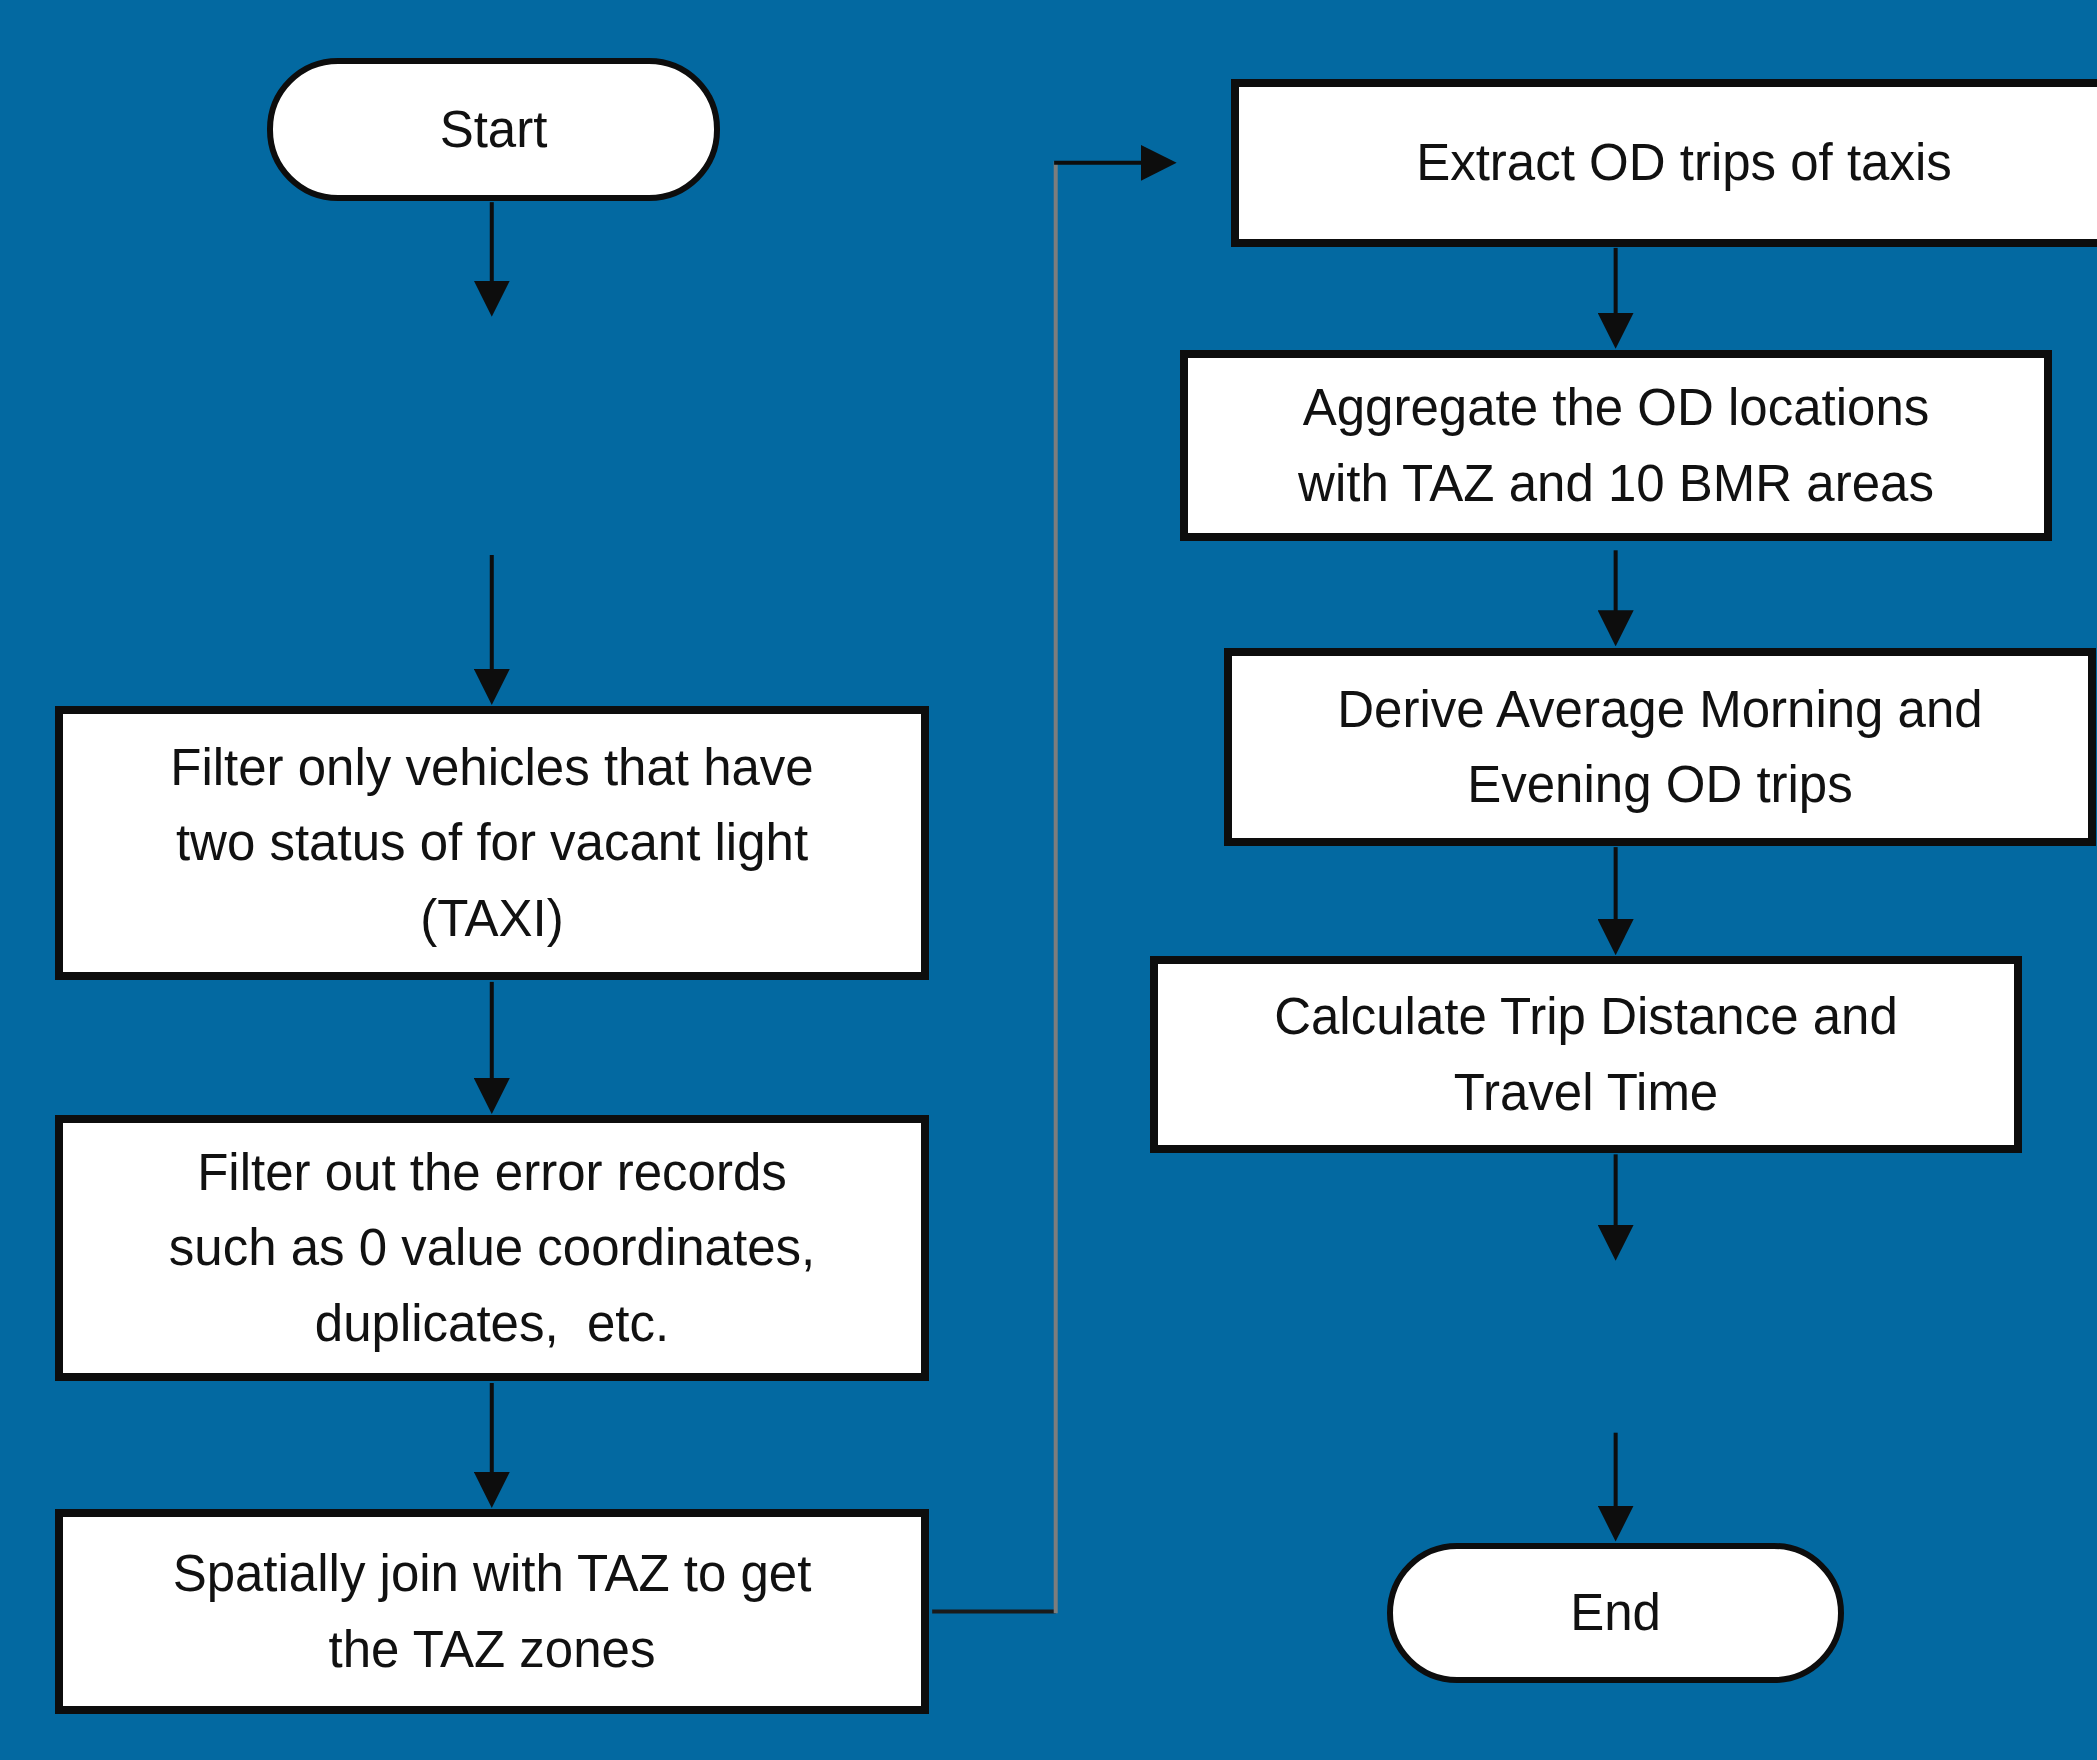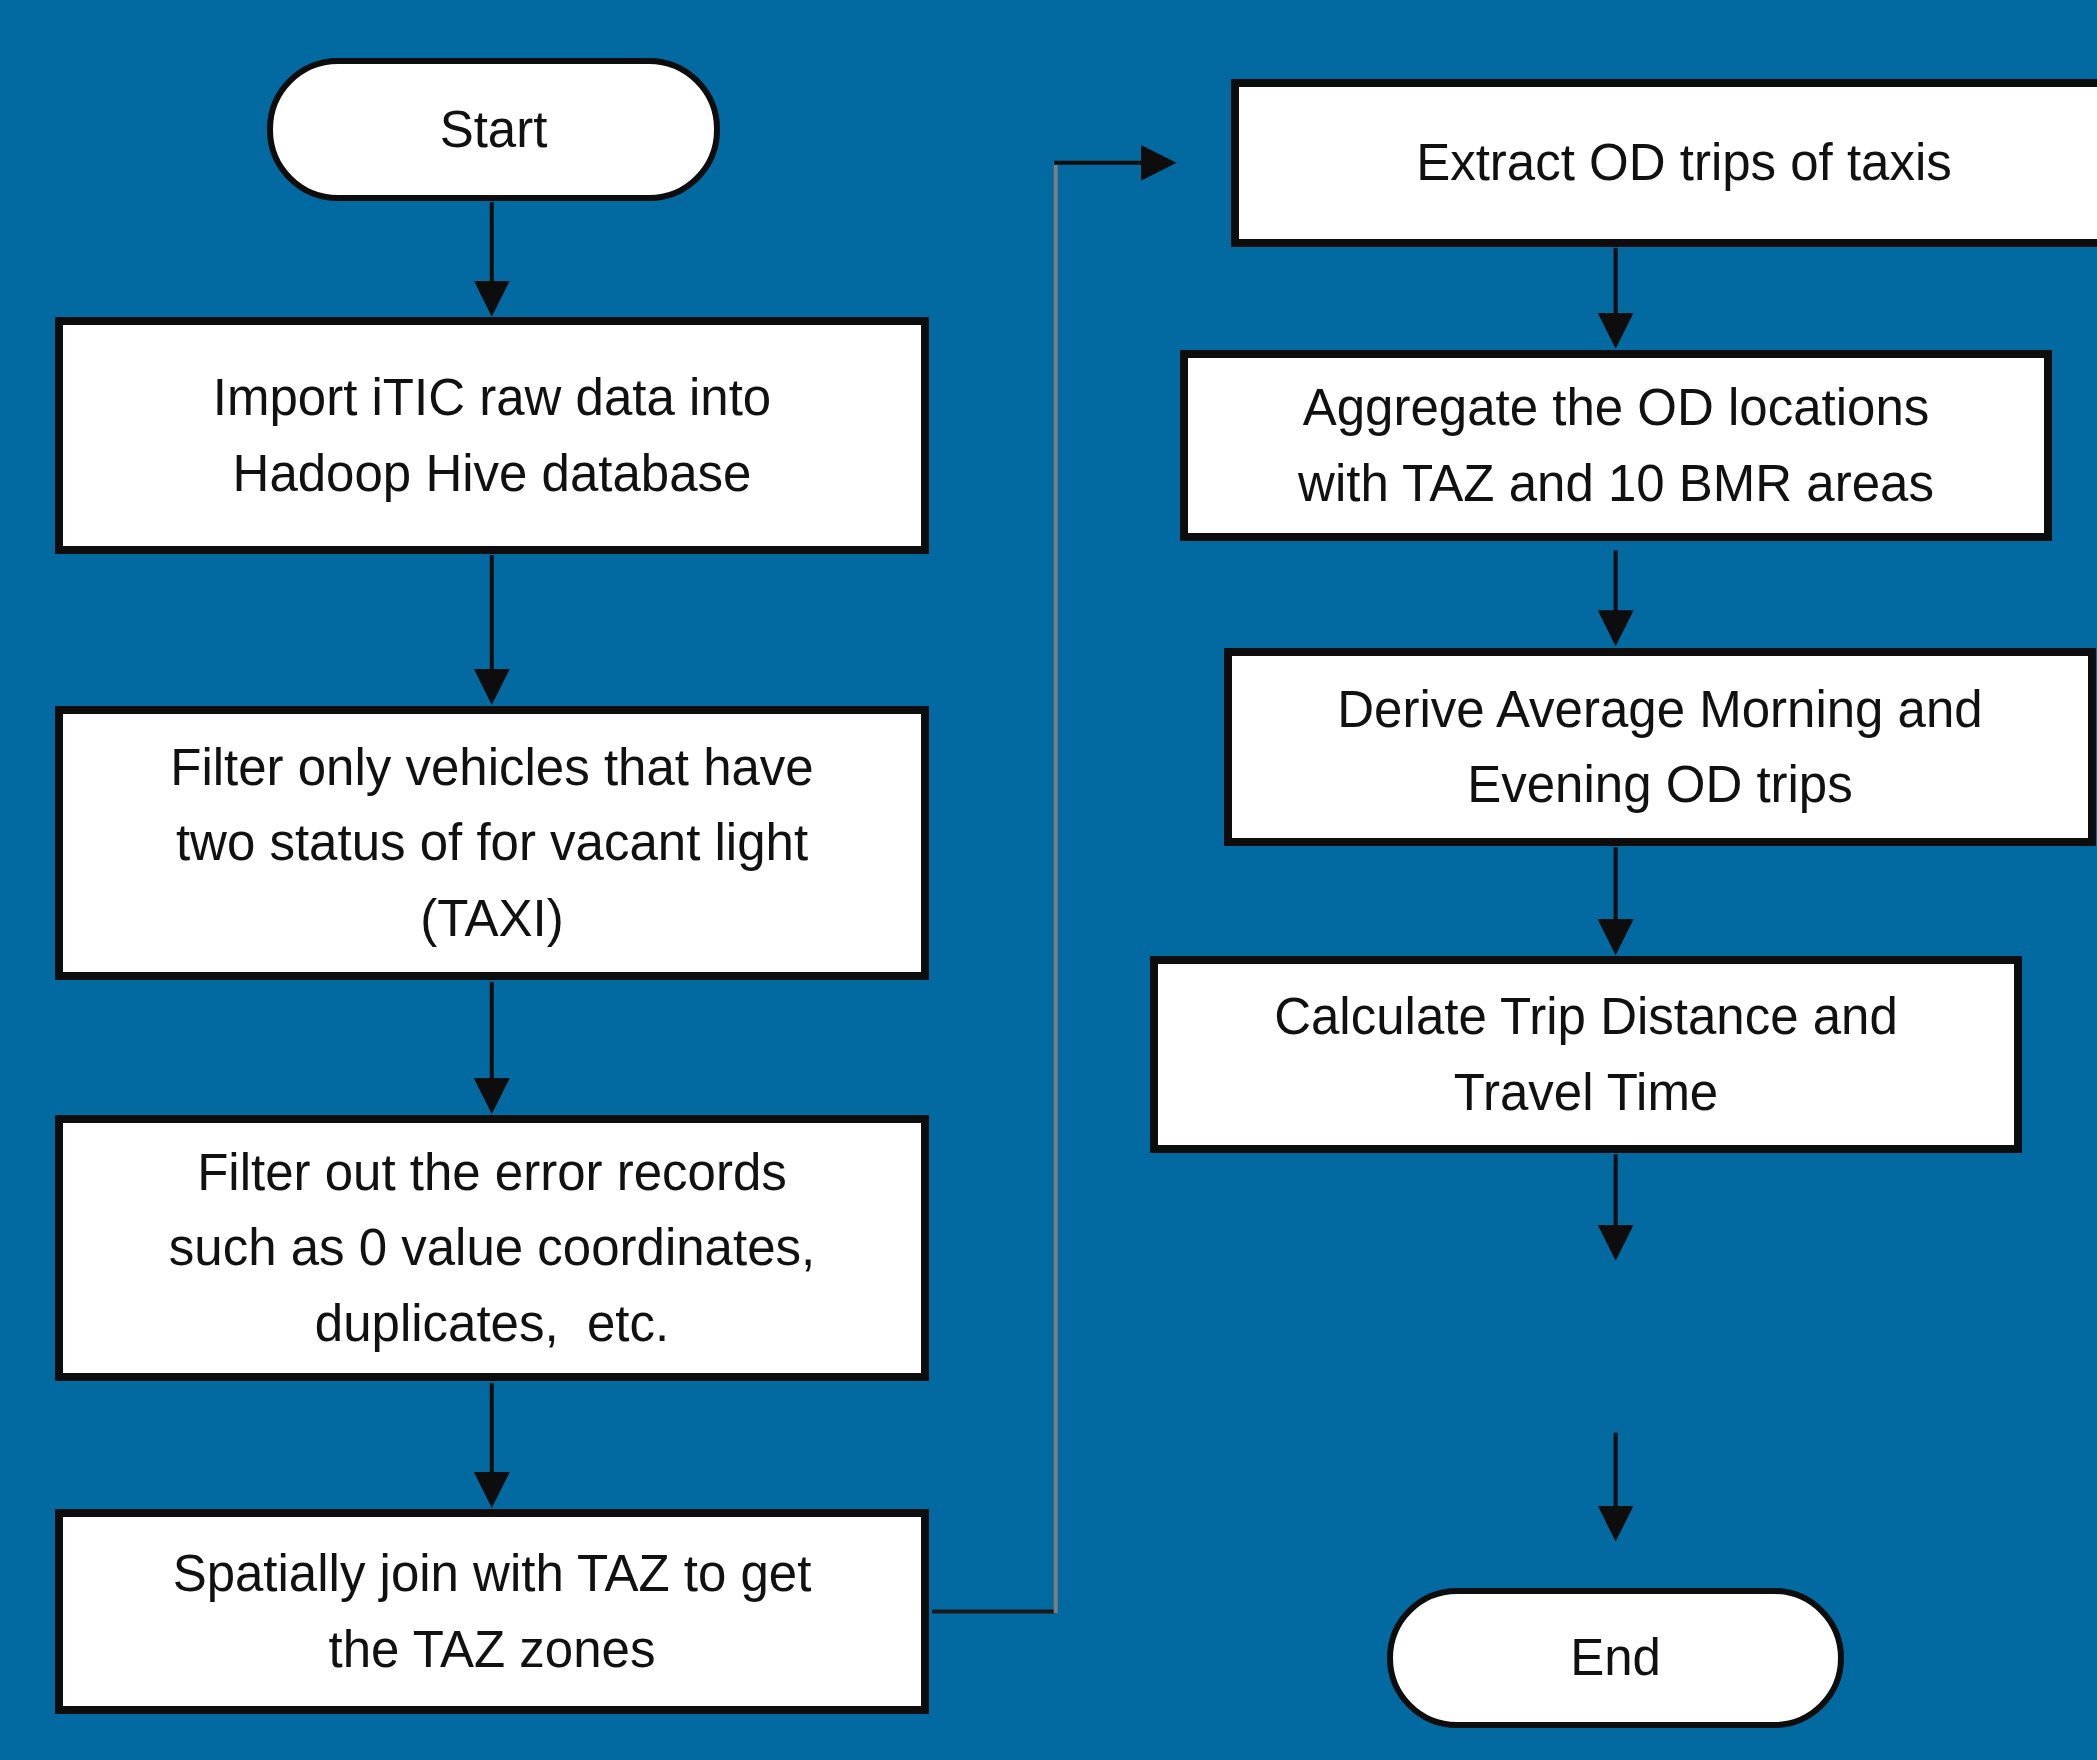--- a/index.html
+++ b/index.html
@@ -69,22 +69,20 @@
 
     <path d="M2014,309 V428" stroke="#0d0d0d" stroke-width="5" fill="none" marker-end="url(#arrowhead)"></path>
     <path d="M2014,686 V799" stroke="#0d0d0d" stroke-width="5" fill="none" marker-end="url(#arrowhead)"></path>
     <path d="M2014,1056 V1184" stroke="#0d0d0d" stroke-width="5" fill="none" marker-end="url(#arrowhead)"></path>
     <path d="M2014,1439 V1565" stroke="#0d0d0d" stroke-width="5" fill="none" marker-end="url(#arrowhead)"></path>
     <path d="M2014,1786 V1915" stroke="#0d0d0d" stroke-width="5" fill="none" marker-end="url(#arrowhead)"></path>
   </svg>
 
   <div class="node terminator" style="left:267px; top:58px; width:453px; height:143px;">Start</div>
 
-  <div class="node process" style="left:55px; top:317px; width:874px; height:237px;">Import iTIC raw data into
-Hadoop Hive database</div>
 
   <div class="node process" style="left:55px; top:706px; width:874px; height:274px;">Filter only vehicles that have
 two status of for vacant light
 (TAXI)</div>
 
   <div class="node process" style="left:55px; top:1115px; width:874px; height:266px;">Filter out the error records
 such as 0 value coordinates,
 duplicates,  etc.</div>
 
   <div class="node process" style="left:55px; top:1509px; width:874px; height:205px;">Spatially join with TAZ to get
@@ -95,16 +93,16 @@
   <div class="node process" style="left:1180px; top:350px; width:872px; height:191px;">Aggregate the OD locations
 with TAZ and 10 BMR areas</div>
 
   <div class="node process" style="left:1180px; top:648px; width:872px; height:198px;margin-left:44px;">Derive Average Morning and
 Evening OD trips</div>
 
   <div class="node process" style="left:1150px; top:956px; width:872px; height:197px;">Calculate Trip Distance and
 Travel Time</div>
 
 
-  <div class="node terminator" style="left:1387px; top:1588px; width:457px; height:140px;">End</div>
+  <div class="node terminator" style="left:1387px; top:1543px; width:457px; height:140px;">End</div>
 
 </div>
 
 
 </body></html>

